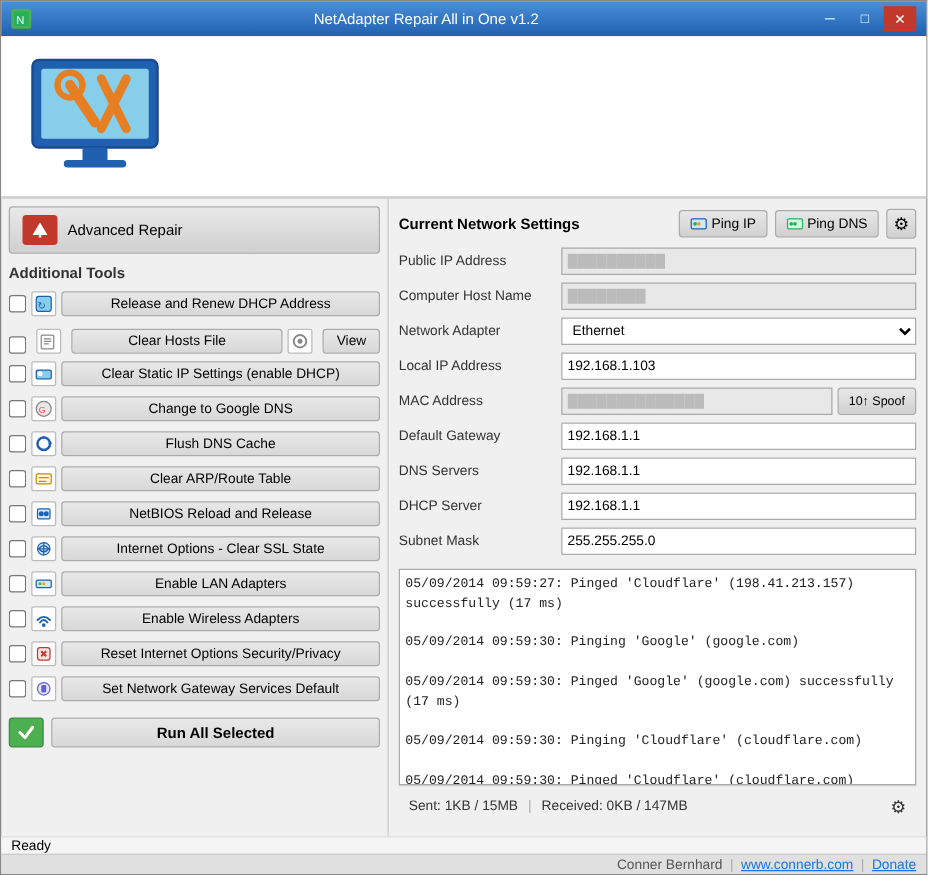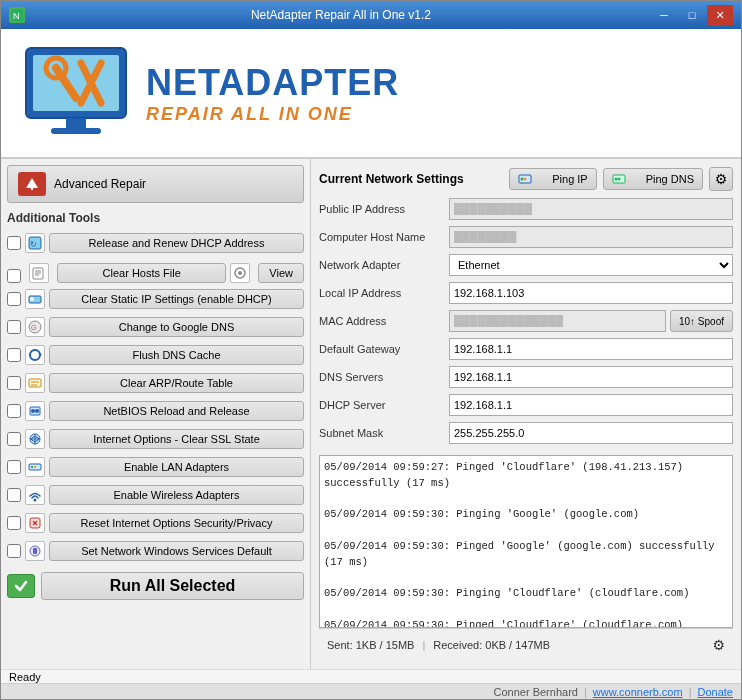--- a/index.html
+++ b/index.html
@@ -214,21 +214,21 @@
       flex-shrink: 0;
     }
     .run-all-btn {
       flex: 1;
       background: linear-gradient(to bottom, #e8e8e8, #d8d8d8);
       border: 1px solid #aaa;
       border-radius: 3px;
       padding: 4px 6px;
       cursor: pointer;
       text-align: center;
-      font-size: 16px;
+      font-size: 12px;
       font-weight: bold;
     }
 
     .right-panel {
       flex: 1;
       padding: 8px;
       display: flex;
       flex-direction: column;
       overflow: hidden;
     }
@@ -244,21 +244,21 @@
       gap: 6px;
     }
     .ns-title {
       flex: 1;
       font-size: 12px;
       font-weight: bold;
     }
     .ping-btn {
       display: flex;
       align-items: center;
-      gap: 20px;
+      gap: 3px;
       background: linear-gradient(to bottom, #e8e8e8, #d0d0d0);
       border: 1px solid #aaa;
       border-radius: 3px;
       padding: 3px 8px;
       cursor: pointer;
       font-size: 11px;
     }
     .settings-gear-btn {
       width: 24px;
       height: 24px;
@@ -428,24 +428,20 @@
         <rect x="45" y="75" width="20" height="12" fill="#2060b0"></rect>
         <rect x="30" y="85" width="50" height="6" rx="3" fill="#2060b0"></rect>
 
         <line x1="35" y1="25" x2="55" y2="55" stroke="#e67e22" stroke-width="8" stroke-linecap="round"></line>
         <circle cx="35" cy="25" r="10" fill="none" stroke="#e67e22" stroke-width="5"></circle>
 
         <line x1="60" y1="20" x2="80" y2="60" stroke="#e67e22" stroke-width="7" stroke-linecap="round"></line>
         <line x1="80" y1="20" x2="60" y2="60" stroke="#e67e22" stroke-width="7" stroke-linecap="round"></line>
       </svg>
     </div>
-    <div class="brand-text">
-      <div class="brand-main">NETADAPTER</div>
-      <div class="brand-sub">REPAIR ALL IN ONE</div>
-    </div>
   </div>
 
   <div class="main-content">
 
     <div class="left-panel">
 
       <div class="advanced-repair-btn">
         <div class="ar-icon">
           <svg width="20" height="20" viewBox="0 0 20 20">
             <rect width="20" height="20" fill="#c0392b" rx="2"></rect>
@@ -622,21 +618,21 @@
 
       <div class="tool-row">
         <input type="checkbox" style="">
         <div class="tool-icon">
           <svg width="14" height="14" viewBox="0 0 14 14">
             <circle cx="7" cy="7" r="5" fill="#e8e8ff" stroke="#6060cc" stroke-width="1"></circle>
             <rect x="5" y="4" width="4" height="6" rx="1" fill="#6060cc"></rect>
           </svg>
         </div>
         <button class="tool-btn">
-          <span>Set Network Windows Services Default</span>
+          <span>Set Network Gateway Services Default</span>
         </button>
       </div>
 
       <div class="run-all-row">
         <div class="run-all-checkbox-area">
           <svg width="16" height="16" viewBox="0 0 16 16">
             <polyline points="3,8 7,12 13,4" fill="none" stroke="white" stroke-width="2.5" stroke-linecap="round" stroke-linejoin="round"></polyline>
           </svg>
         </div>
         <button class="run-all-btn">

